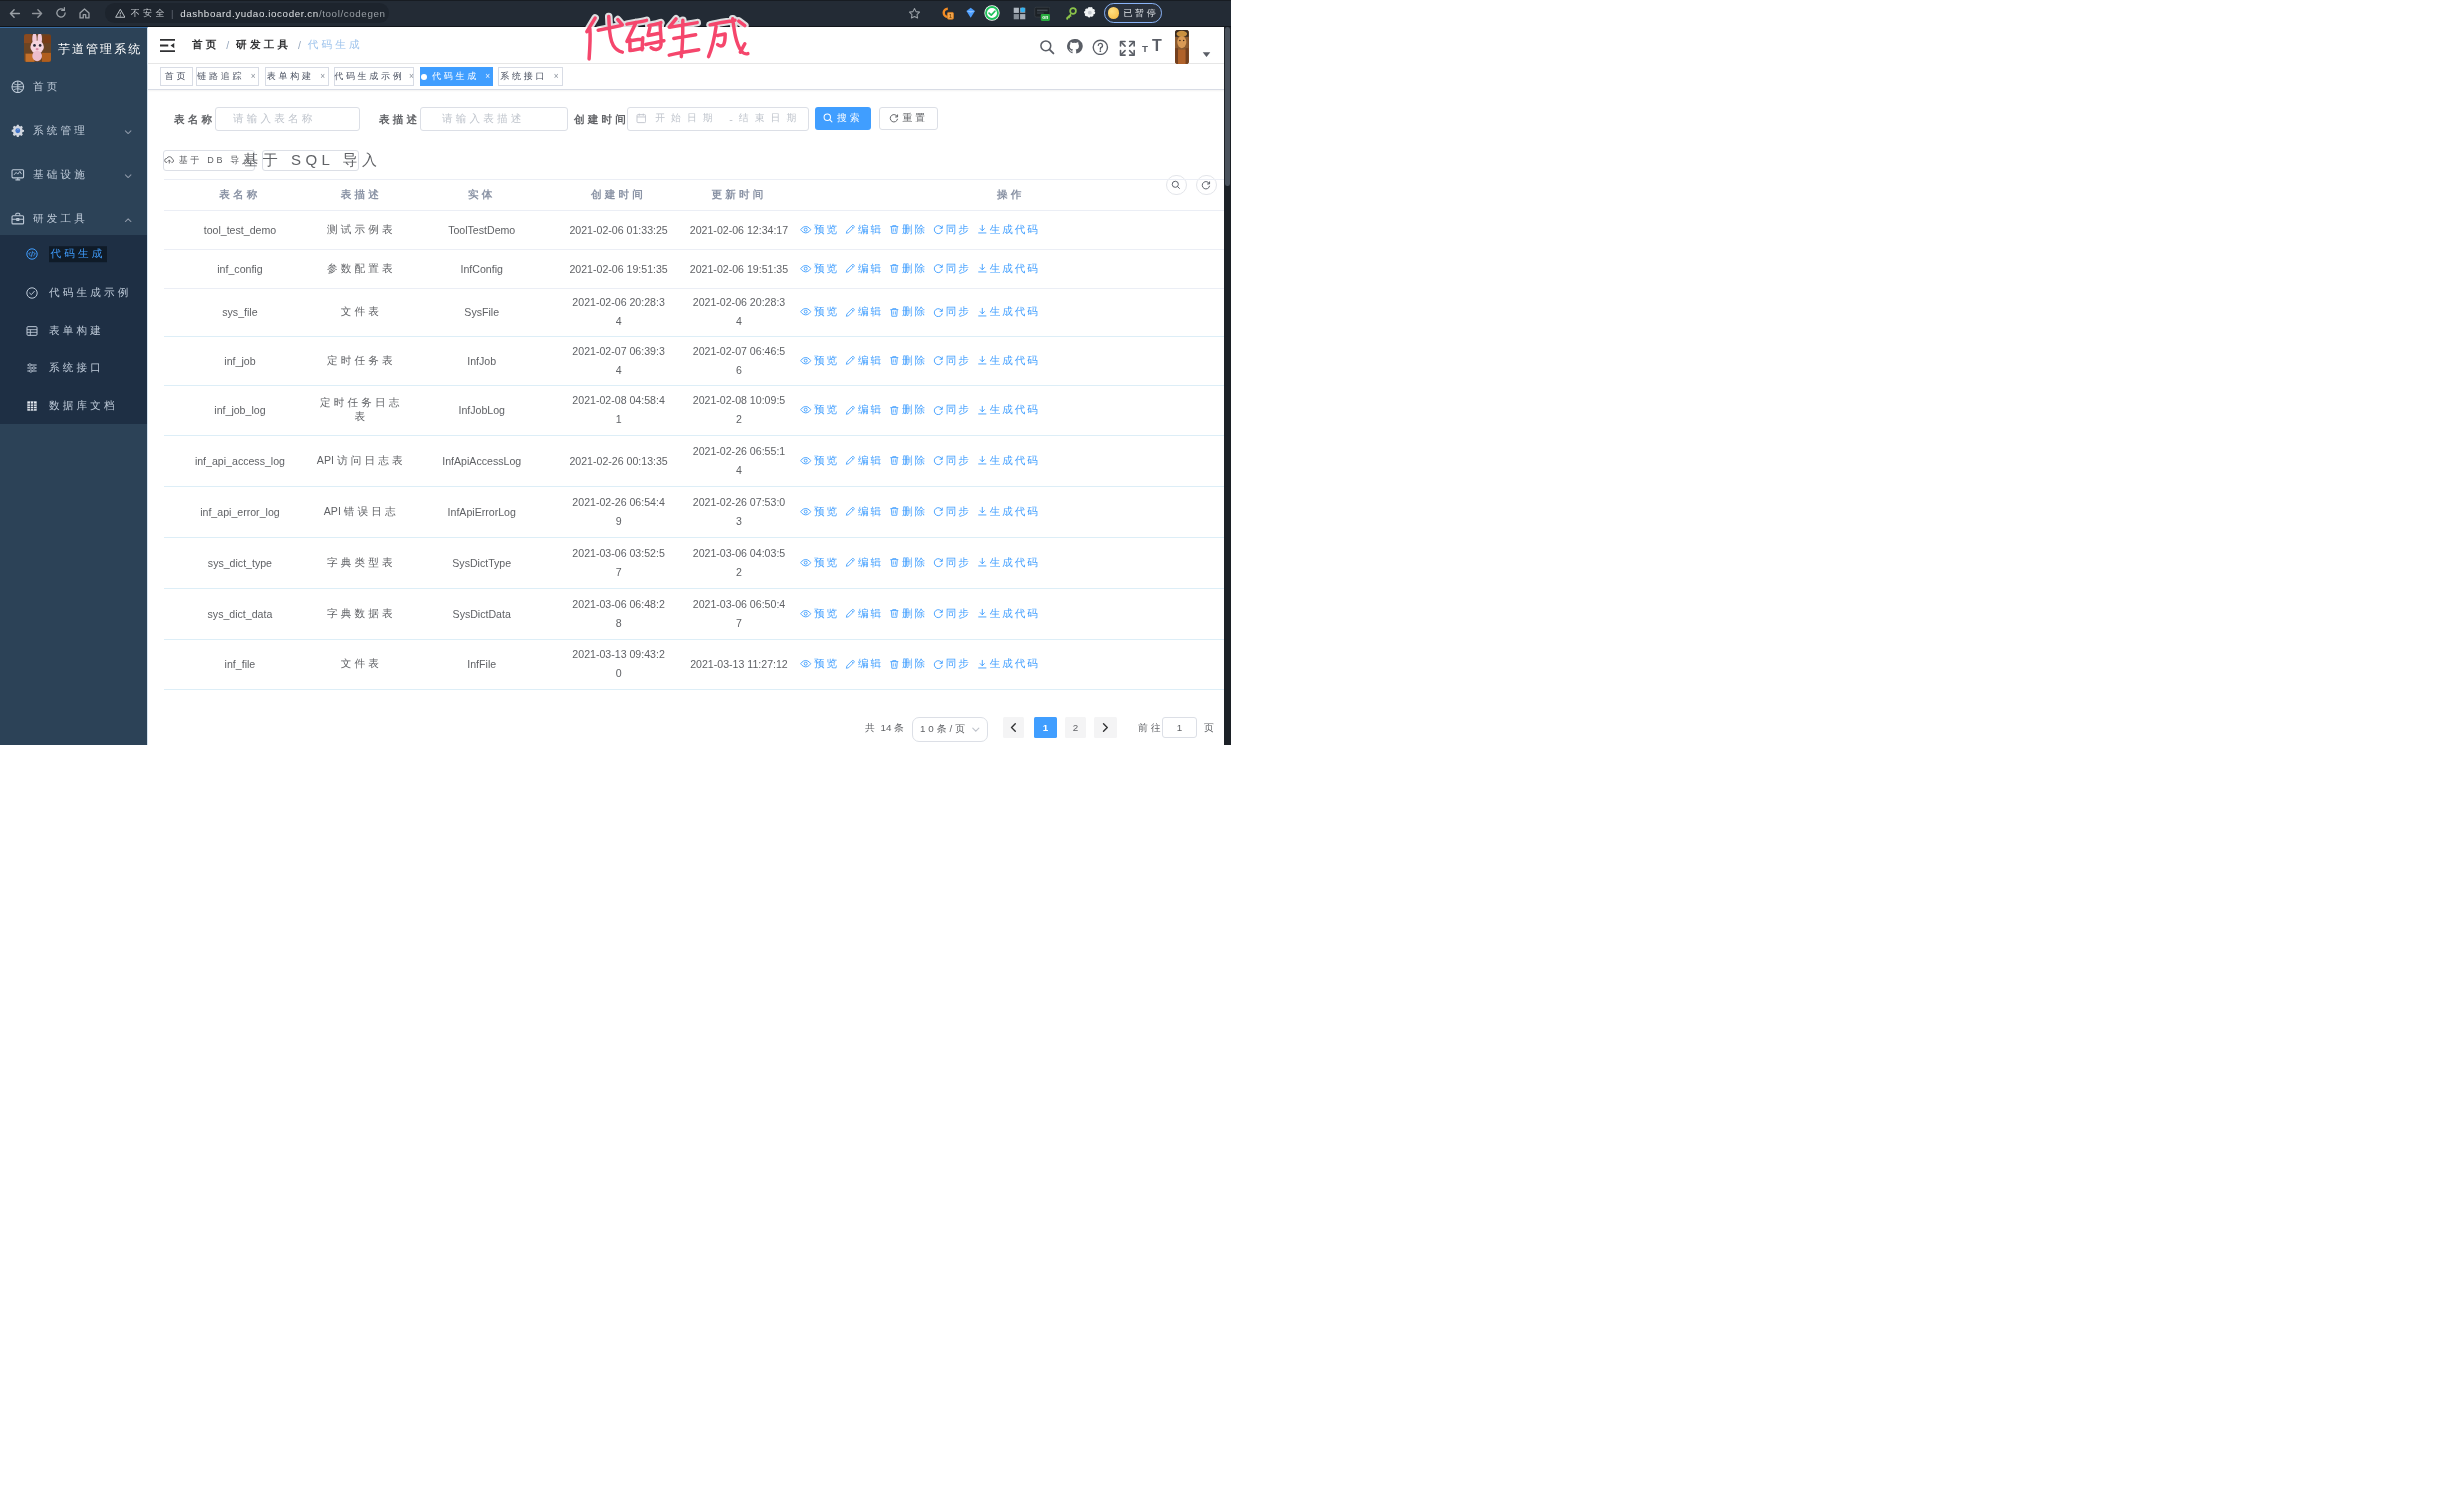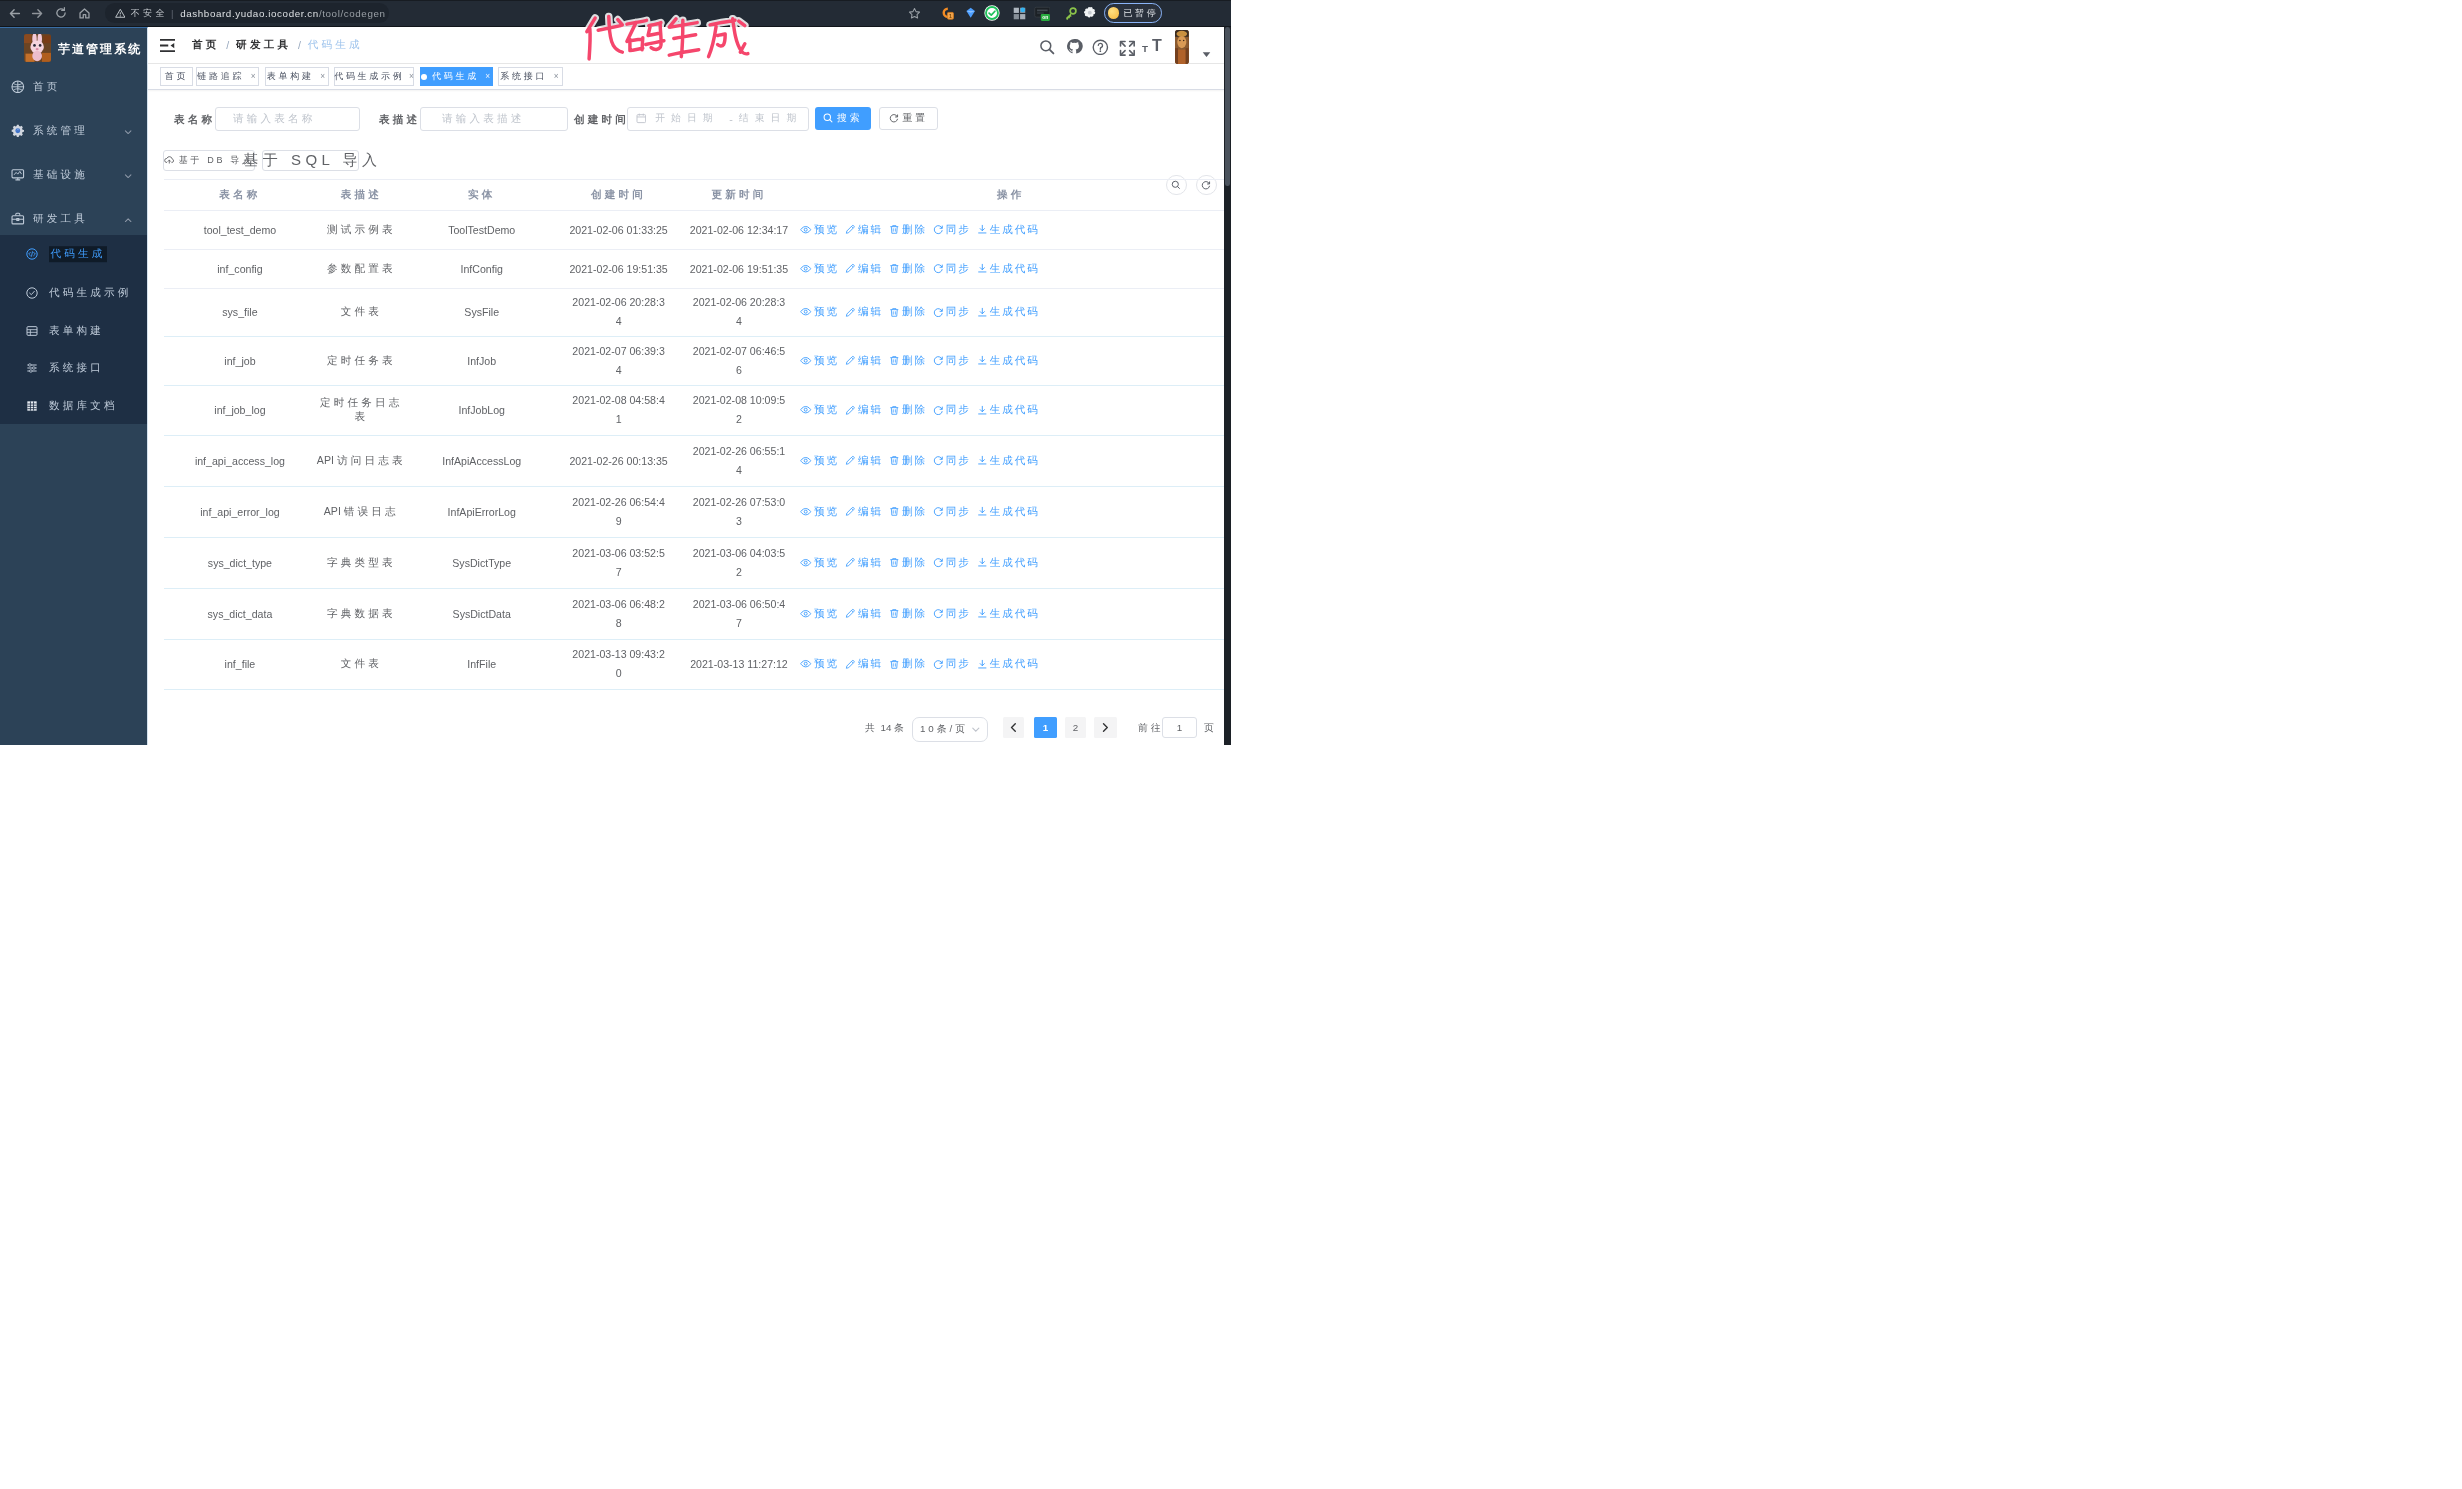--- a/index.html
+++ b/index.html
@@ -7,21 +7,21 @@
 .c{letter-spacing:.30em}
 
 #chrome{position:absolute;left:0;top:0;width:1231px;height:26.5px;background:#232b35;border-top:1.5px solid #171c22;border-bottom:1.5px solid #11151a}
 #chrome svg{display:block}
 .chico{position:absolute;top:3px;width:18px;height:18px;display:flex;align-items:center;justify-content:center}
 #urlpill{position:absolute;left:105px;top:2.3px;width:284px;height:19.7px;border-radius:9.8px;background:#1d242d;display:flex;align-items:center;color:#c7ccd1;font-size:9.5px}
 
 #sidebar{position:absolute;left:0;top:26.5px;width:148px;height:718px;background:#2c4257;border-top:0.8px solid #3a6ea5;border-right:1.5px solid #d4e2ee}
 #logo{position:absolute;left:0;top:0;width:148px;height:45px}
 #logo .av{position:absolute;left:24px;top:6.8px;width:27px;height:28px;border-radius:2.3px;overflow:hidden}
-#logo .tt{position:absolute;left:58px;top:13px;color:#fff;font-weight:bold;font-size:12px;letter-spacing:.17em;white-space:nowrap}
+#logo .tt{position:absolute;left:58px;top:13px;color:#fff;font-weight:normal;font-size:12px;letter-spacing:.17em;white-space:nowrap}
 .mi{position:absolute;left:0;width:147px;height:42px;color:#bfcbd9;font-size:10.6px}
 .mi .ic{position:absolute;left:11.4px;top:14.4px;width:13.6px;height:13.6px}
 .mi .tx{position:absolute;left:33px;top:50%;transform:translateY(-50%);white-space:nowrap}
 .mi .ar{position:absolute;right:15px;top:18px;width:8.3px;height:8.3px}
 #submenu{position:absolute;left:0;top:207px;width:147px;height:189px;background:#1e2f44}
 .smi{position:absolute;left:0;width:147px;height:38px;color:#bfcbd9;font-size:10.6px}
 .smi .ic{position:absolute;left:26px;top:13px;width:12px;height:12px}
 .smi .tx{position:absolute;left:49px;top:50%;transform:translateY(-50%);white-space:nowrap}
 
 #main{position:absolute;left:148px;top:26.5px;width:1076px;height:718px;background:#fff}

